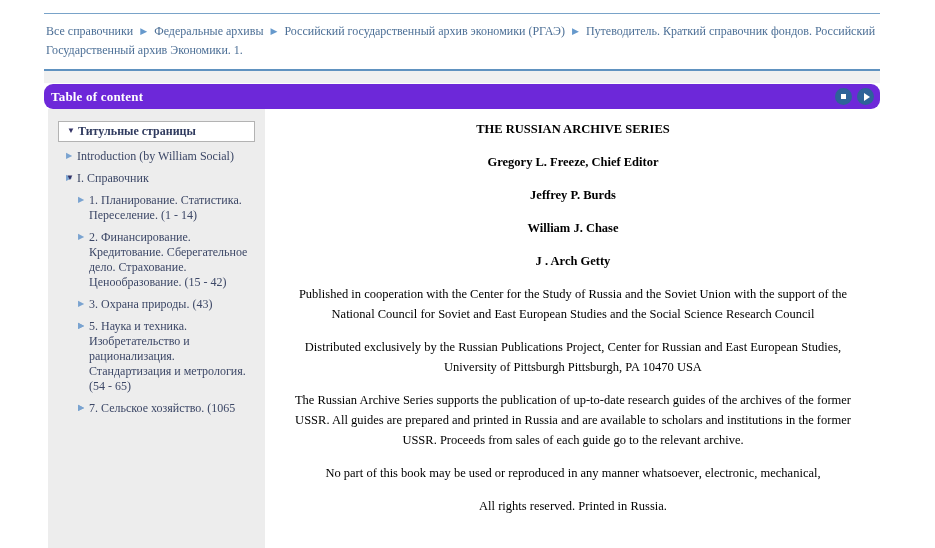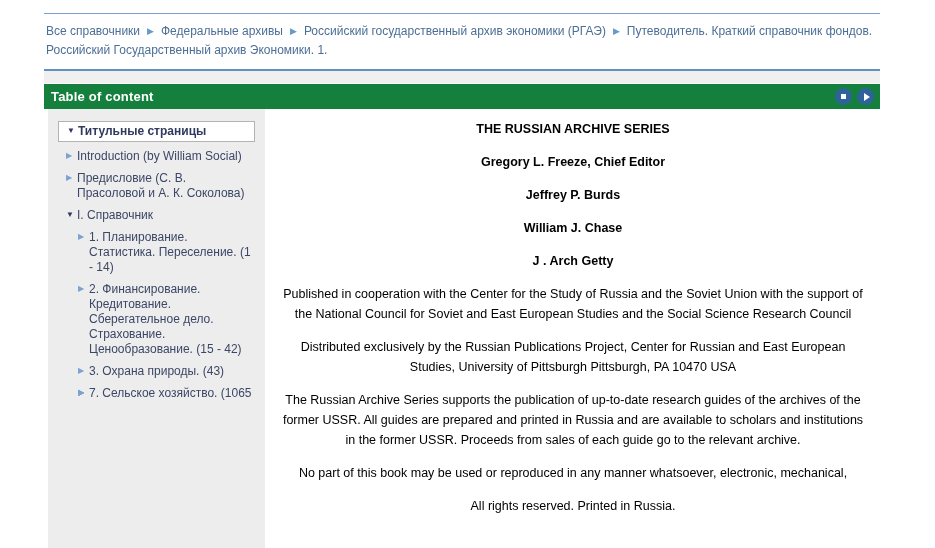--- a/index.html
+++ b/index.html
@@ -1,35 +1,35 @@
 <!DOCTYPE html>
 <html><head>
 <meta charset="utf-8">
 <style>
   html, body { margin: 0; padding: 0; background: #fff; }
   .page {
     position: relative; width: 935px; height: 548px;
     background: #fff; overflow: hidden;
-    font-family: Liberation Sans, sans-serif;
+    font-family: Liberation Serif, serif;
   }
   .inner { margin-left: 44px; width: 836px; }
   .top-rule { border-top: 1px solid #79a3c9; margin-top: 13px; }
   .breadcrumb {
     padding: 8px 2px 9px 2px; font-size: 12px; line-height: 19px;
     color: #4c6f96;
   }
   .crumb { cursor: pointer; }
   .crumb.current { cursor: default; }
   .sep { color: #6699cc; font-size: 9px; margin: 0 7px; vertical-align: 1px; }
   .blue-rule { border-top: 2px solid #6092c0; }
   .gray-band { height: 12px; background: #f0f0f0; border-bottom: 1px solid #fdfdfd; }
   .panel-header {
-    height: 25px; background: #15803d; color: #fff;
+    height: 25px; background: #6d28d9; color: #fff;
     display: flex; align-items: center; padding: 0 6px 0 7px;
-    font-size: 13px; font-weight: bold;
+    font-size: 13px; font-weight: bold; border-radius: 9px;
   }
   .panel-title { flex: 1; letter-spacing: 0.2px; }
   .panel-buttons { display: flex; gap: 5px; }
   .circle-btn {
     width: 17px; height: 17px; border-radius: 50%;
     background: #2e6399; display: flex; align-items: center; justify-content: center;
     cursor: pointer;
   }
   .glyph-square { width: 5px; height: 5px; background: #fff; }
   .glyph-play {
@@ -82,27 +82,27 @@
         </div>
         <div class="circle-btn">
           <span class="glyph-play"></span>
         </div>
       </div>
     </div>
     <div class="body-row">
       <div class="sidebar" id="sidebar">
           <div class="toc-item selected"><span class="tri expanded">▼</span><span>Титульные страницы</span></div>
           <div class="toc-item"><span class="tri collapsed">▶</span><span>Introduction (by William Social)</span></div>
-          <div class="toc-item"><span class="tri collapsed">▶</span><span>Предисловие (С. В. Прасоловой и А. К. Соколова)</span></div>
+          <div class="toc-item"><span class="tri collapsed">▶</span></div>
           <div class="toc-item"><span class="tri expanded">▼</span><span>I. Справочник</span></div>
           <div class="toc-item lvl1"><span class="tri collapsed">▶</span><span>1. Планирование. Статистика. Переселение. (1 - 14)</span></div>
           <div class="toc-item lvl1"><span class="tri collapsed">▶</span><span>2. Финансирование. Кредитование. Сберегательное дело. Страхование. Ценообразование. (15 - 42)</span></div>
           <div class="toc-item lvl1"><span class="tri collapsed">▶</span><span>3. Охрана природы. (43)</span></div>
           <div class="toc-item lvl1"><span class="tri collapsed">▶</span></div>
-          <div class="toc-item lvl1"><span class="tri collapsed">▶</span></div>
+          <div class="toc-item lvl1"><span class="tri collapsed">▶</span><span>5. Наука и техника. Изобретательство и рационализация. Стандартизация и метрология. (54 - 65)</span></div>
           <div class="toc-item lvl1"><span class="tri collapsed">▶</span></div>
           <div class="toc-item lvl1"><span class="tri collapsed">▶</span><span>7. Сельское хозяйство. (1065</span></div>
         </div>
       <div class="content" id="content">
           <div class="para bold">THE RUSSIAN ARCHIVE SERIES</div>
           <div class="para bold">Gregory L. Freeze, Chief Editor</div>
           <div class="para bold">Jeffrey P. Burds</div>
           <div class="para bold">William J. Chase</div>
           <div class="para bold">J . Arch Getty</div>
           <div class="para">Published in cooperation with the Center for the Study of Russia and the Soviet Union with the support of the National Council for Soviet and East European Studies and the Social Science Research Council</div>

